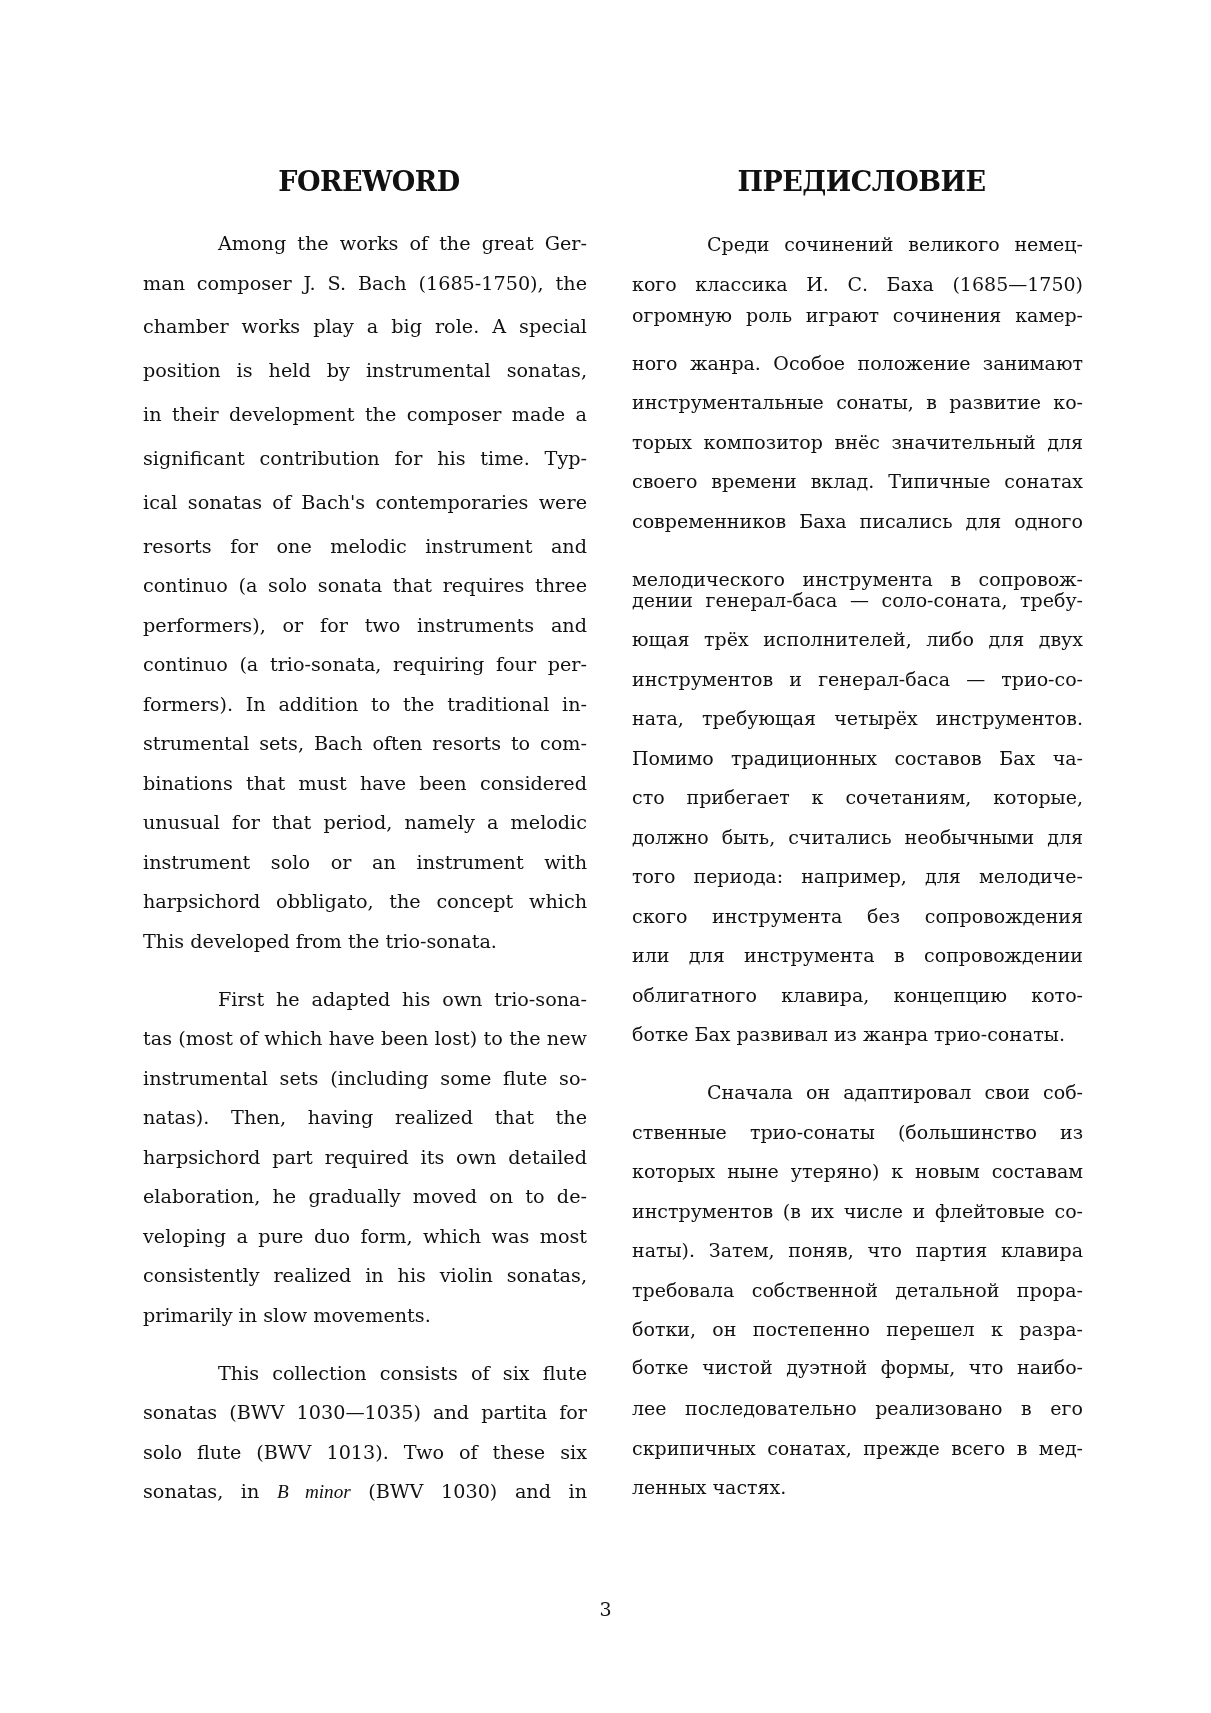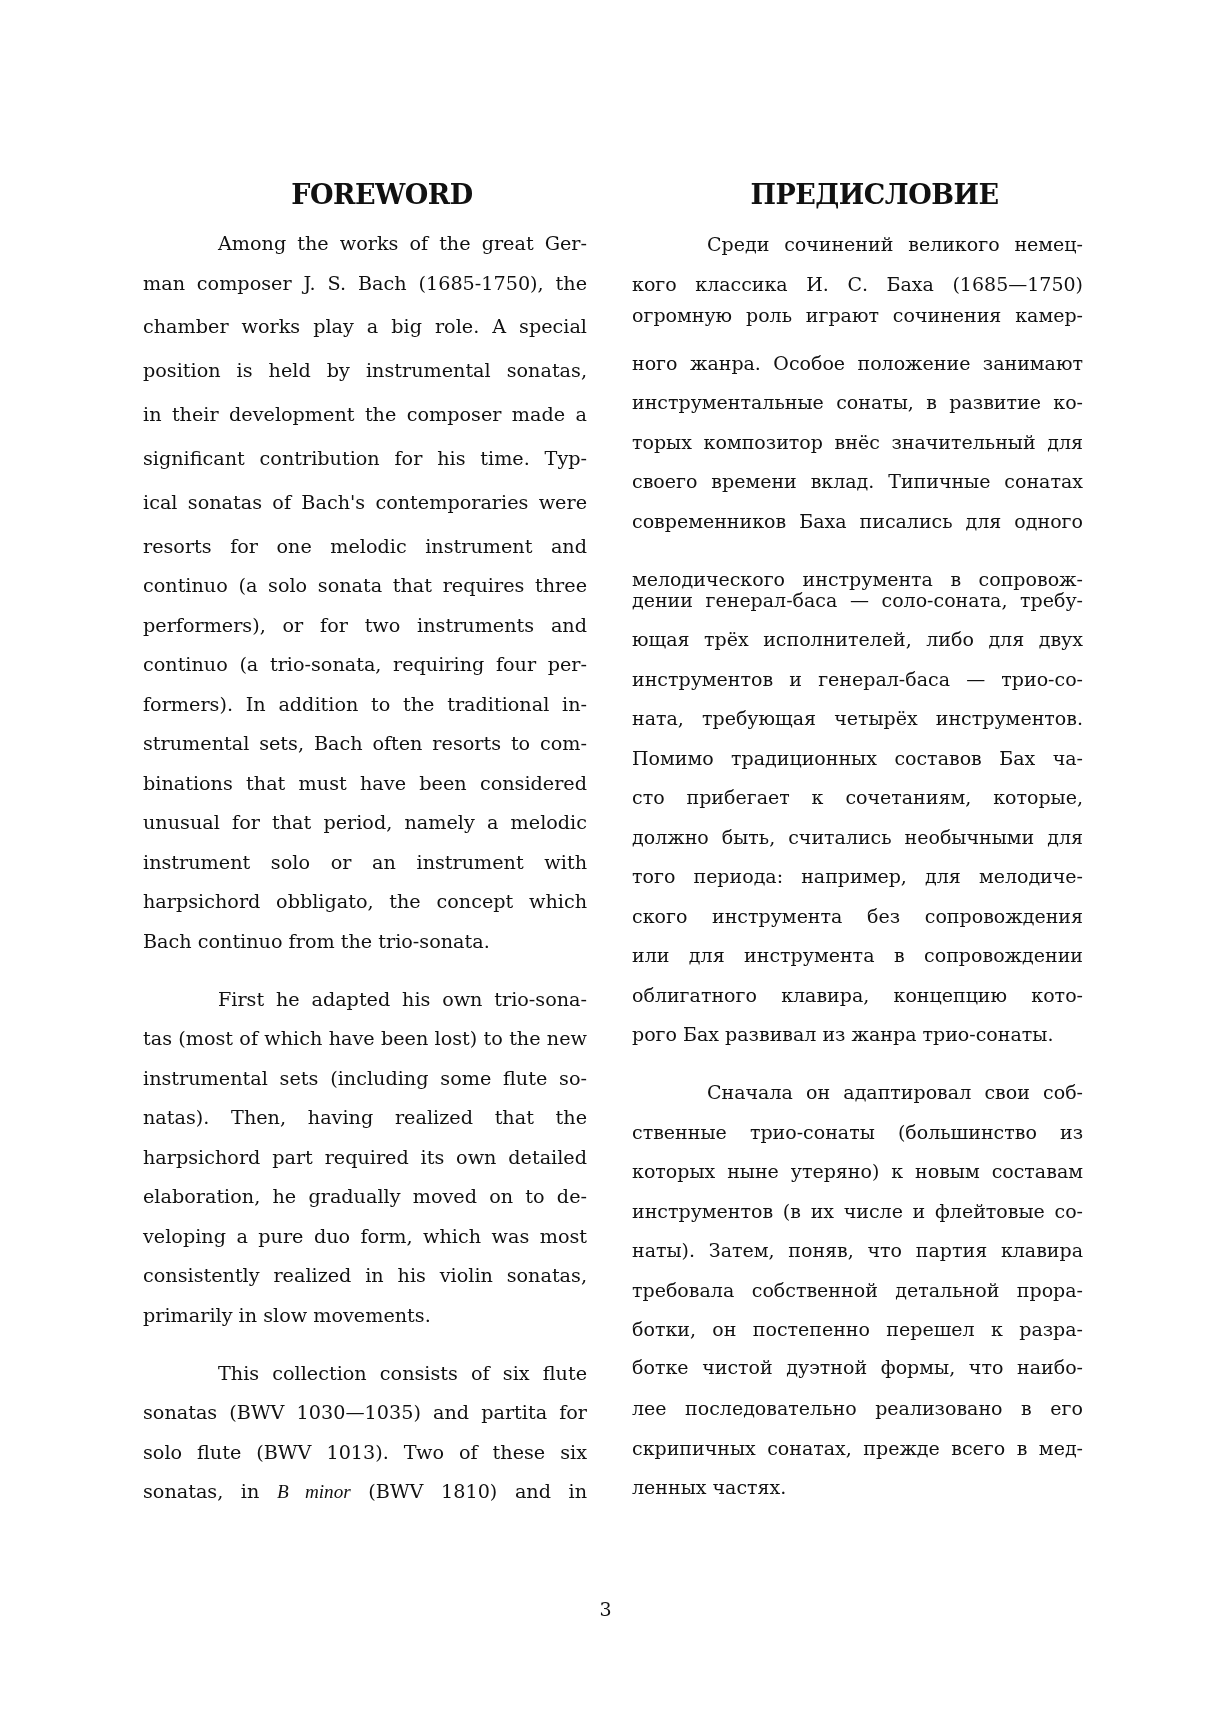--- a/index.html
+++ b/index.html
@@ -3,21 +3,21 @@
 <meta charset="utf-8">
 <style>
   html, body { margin: 0; padding: 0; background: #ffffff; }
   body { width: 1211px; height: 1713px; position: relative; overflow: hidden;
          font-family: "DejaVu Serif", "Liberation Serif", serif; color: #111; }
   .col { position: absolute; top: 0; }
   #col-en { left: 143px; width: 444px; }
   #col-ru { left: 632px; width: 451px; }
   .heading { position: absolute; top: 162px; left: 0; width: 100%; text-align: center;
              font-family: "DejaVu Serif", serif; font-weight: bold; font-size: 27px;
-             letter-spacing: -0.5px; margin: 17px; }
+             letter-spacing: -0.5px; margin: 4px; }
   .line { position: absolute; left: 0; width: 100%; height: 30px; font-size: 19.2px;
           line-height: 30px; white-space: nowrap; text-align: justify;
           text-align-last: justify; }
   .line.last { text-align-last: left; }
   .line.indent { padding-left: 75px; box-sizing: border-box; }
   #col-ru .line { font-size: 19px; }
   .page-number { position: absolute; top: 1598px; left: 0; width: 1211px; text-align: center;
                  font-size: 19px; font-family: "DejaVu Serif", serif; }
   em { font-style: italic; font-family: Liberation Serif, serif; }
 </style>
@@ -40,40 +40,40 @@
       <div class="line" style="top:532px">resorts for one melodic instrument and</div>
       <div class="line" style="top:571px">continuo (a solo sonata that requires three</div>
       <div class="line" style="top:611px">performers), or for two instruments and</div>
       <div class="line" style="top:650px">continuo (a trio-sonata, requiring four per-</div>
       <div class="line" style="top:690px">formers). In addition to the traditional in-</div>
       <div class="line" style="top:729px">strumental sets, Bach often resorts to com-</div>
       <div class="line" style="top:769px">binations that must have been considered</div>
       <div class="line" style="top:808px">unusual for that period, namely a melodic</div>
       <div class="line" style="top:848px">instrument solo or an instrument with</div>
       <div class="line" style="top:887px">harpsichord obbligato, the concept which</div>
-      <div class="line last" style="top:927px">Bach continuo from the trio-sonata.</div>
+      <div class="line last" style="top:927px">This developed from the trio-sonata.</div>
     </div>
 
     <div>
       <div class="line indent" style="top:985px">First he adapted his own trio-sona-</div>
       <div class="line" style="top:1024px">tas (most of which have been lost) to the new</div>
       <div class="line" style="top:1064px">instrumental sets (including some flute so-</div>
       <div class="line" style="top:1103px">natas). Then, having realized that the</div>
       <div class="line" style="top:1143px">harpsichord part required its own detailed</div>
       <div class="line" style="top:1182px">elaboration, he gradually moved on to de-</div>
       <div class="line" style="top:1222px">veloping a pure duo form, which was most</div>
       <div class="line" style="top:1261px">consistently realized in his violin sonatas,</div>
       <div class="line last" style="top:1301px">primarily in slow movements.</div>
     </div>
 
     <div>
       <div class="line indent" style="top:1359px">This collection consists of six flute</div>
       <div class="line" style="top:1398px">sonatas (BWV 1030—1035) and partita for</div>
       <div class="line" style="top:1438px">solo flute (BWV 1013). Two of these six</div>
-      <div class="line" style="top:1477px"><span>sonatas, in </span><em>B minor</em><span> (BWV 1810) and in</span></div>
+      <div class="line" style="top:1477px"><span>sonatas, in </span><em>B minor</em><span> (BWV 1030) and in</span></div>
     </div>
   </div>
 
   <div class="col" id="col-ru">
     <h1 class="heading">ПРЕДИСЛОВИЕ</h1>
 
     <div>
       <div class="line indent" style="top:229px">Среди сочинений великого немец-</div>
       <div class="line" style="top:269px">кого классика И. С. Баха (1685—1750)</div>
       <div class="line" style="top:300px">огромную роль играют сочинения камер-</div>
@@ -87,21 +87,21 @@
       <div class="line" style="top:624px">ющая трёх исполнителей, либо для двух</div>
       <div class="line" style="top:664px">инструментов и генерал-баса — трио-со-</div>
       <div class="line" style="top:703px">ната, требующая четырёх инструментов.</div>
       <div class="line" style="top:743px">Помимо традиционных составов Бах ча-</div>
       <div class="line" style="top:782px">сто прибегает к сочетаниям, которые,</div>
       <div class="line" style="top:822px">должно быть, считались необычными для</div>
       <div class="line" style="top:861px">того периода: например, для мелодиче-</div>
       <div class="line" style="top:901px">ского инструмента без сопровождения</div>
       <div class="line" style="top:940px">или для инструмента в сопровождении</div>
       <div class="line" style="top:980px">облигатного клавира, концепцию кото-</div>
-      <div class="line last" style="top:1019px">рого Бах развивал из жанра трио-сонаты.</div>
+      <div class="line last" style="top:1019px">ботке Бах развивал из жанра трио-сонаты.</div>
     </div>
 
     <div>
       <div class="line indent" style="top:1077px">Сначала он адаптировал свои соб-</div>
       <div class="line" style="top:1117px">ственные трио-сонаты (большинство из</div>
       <div class="line" style="top:1156px">которых ныне утеряно) к новым составам</div>
       <div class="line" style="top:1196px">инструментов (в их числе и флейтовые со-</div>
       <div class="line" style="top:1235px">наты). Затем, поняв, что партия клавира</div>
       <div class="line" style="top:1275px">требовала собственной детальной прора-</div>
       <div class="line" style="top:1314px">ботки, он постепенно перешел к разра-</div>

